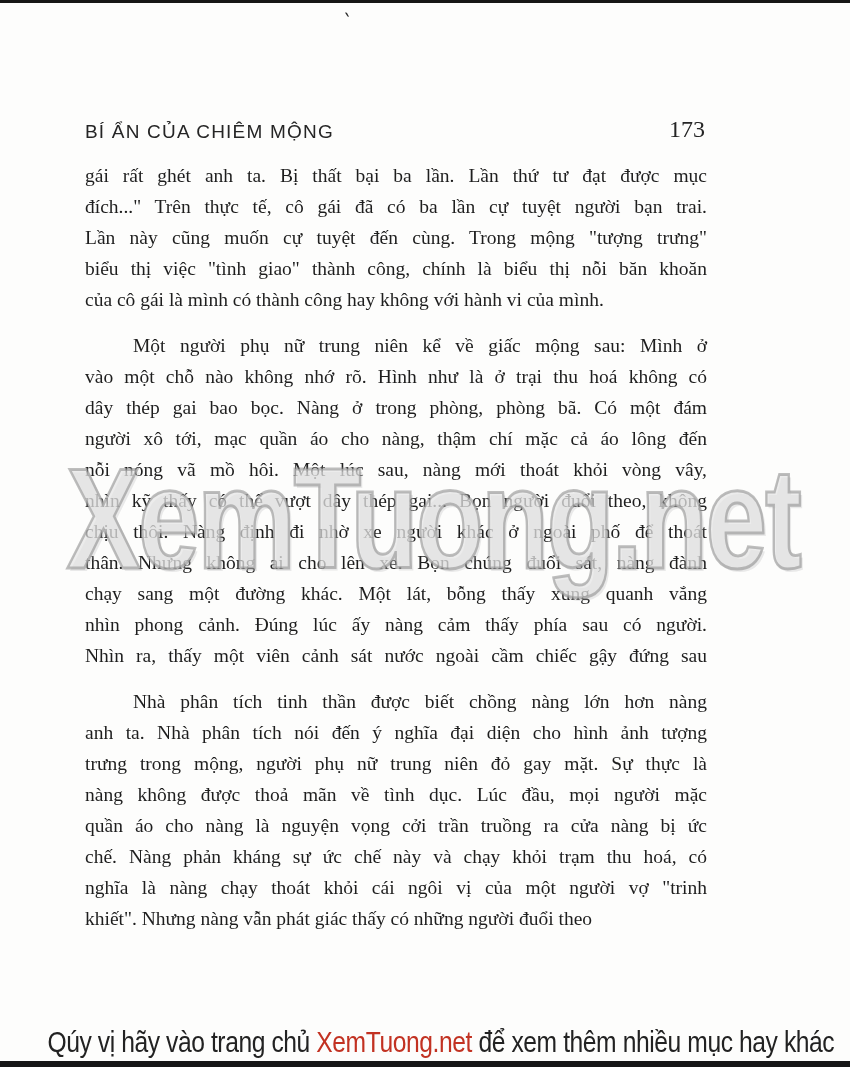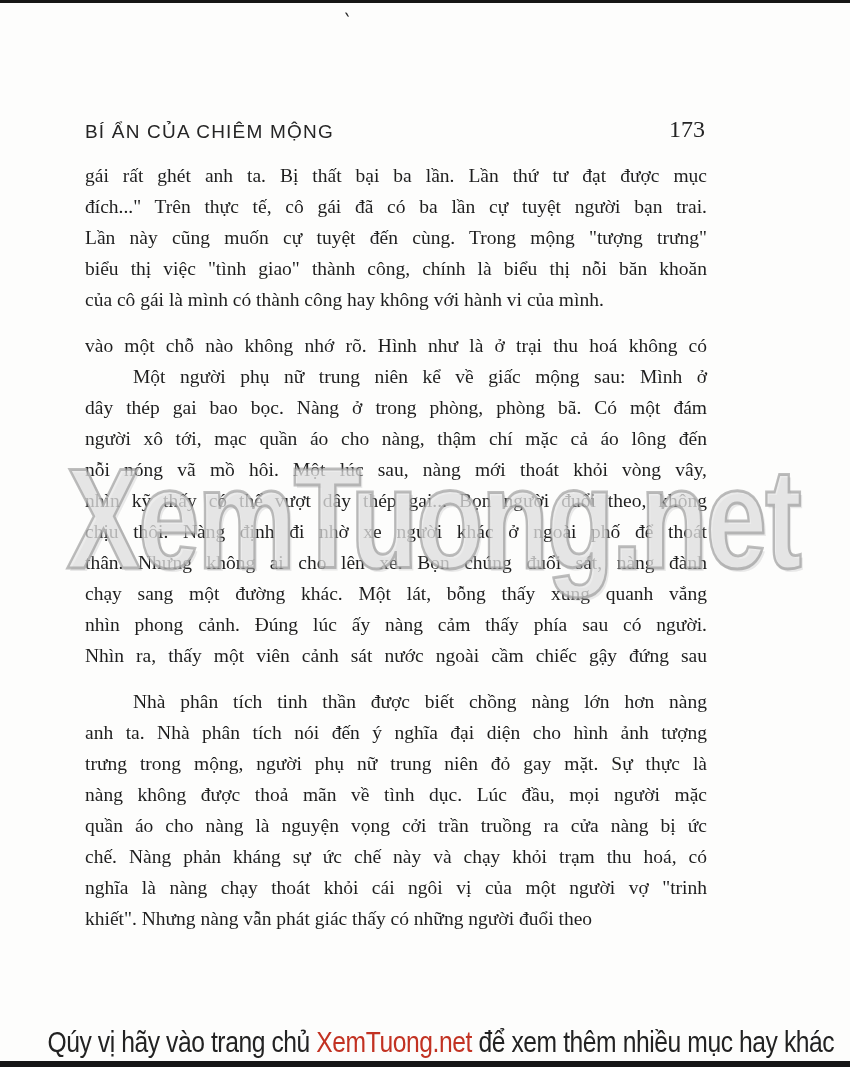--- a/index.html
+++ b/index.html
@@ -75,22 +75,22 @@
 
 <div class="body-text">
     <div class="para">
       <div class="line">gái rất ghét anh ta. Bị thất bại ba lần. Lần thứ tư đạt được mục</div>
       <div class="line">đích..." Trên thực tế, cô gái đã có ba lần cự tuyệt người bạn trai.</div>
       <div class="line">Lần này cũng muốn cự tuyệt đến cùng. Trong mộng "tượng trưng"</div>
       <div class="line">biểu thị việc "tình giao" thành công, chính là biểu thị nỗi băn khoăn</div>
       <div class="line last">của cô gái là mình có thành công hay không với hành vi của mình.</div>
     </div>
     <div class="para">
+      <div class="line indent">Một người phụ nữ trung niên kể về giấc mộng sau: Mình ở</div>
       <div class="line">vào một chỗ nào không nhớ rõ. Hình như là ở trại thu hoá không có</div>
-      <div class="line indent">Một người phụ nữ trung niên kể về giấc mộng sau: Mình ở</div>
       <div class="line">dây thép gai bao bọc. Nàng ở trong phòng, phòng bã. Có một đám</div>
       <div class="line">người xô tới, mạc quần áo cho nàng, thậm chí mặc cả áo lông đến</div>
       <div class="line">nỗi nóng vã mồ hôi. Một lúc sau, nàng mới thoát khỏi vòng vây,</div>
       <div class="line">nhìn kỹ thấy có thể vượt dây thép gai... Bọn người đuổi theo, không</div>
       <div class="line">chịu thôi. Nàng định đi nhờ xe người khác ở ngoài phố để thoát</div>
       <div class="line">thân. Nhưng không ai cho lên xe. Bọn chúng đuổi sát, nàng đành</div>
       <div class="line">chạy sang một đường khác. Một lát, bỗng thấy xung quanh vắng</div>
       <div class="line">nhìn phong cảnh. Đúng lúc ấy nàng cảm thấy phía sau có người.</div>
       <div class="line">Nhìn ra, thấy một viên cảnh sát nước ngoài cầm chiếc gậy đứng sau</div>
     </div>

